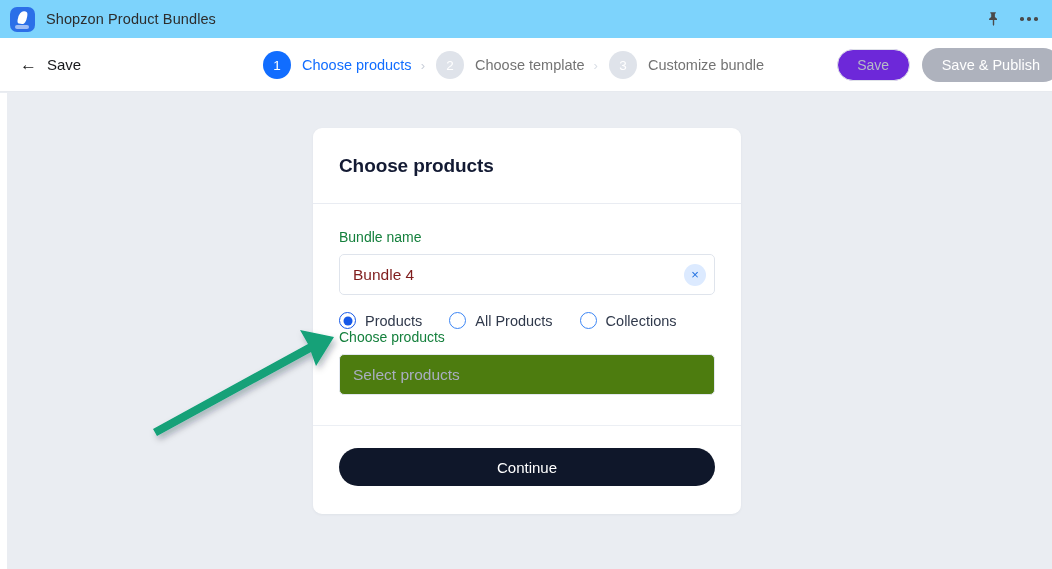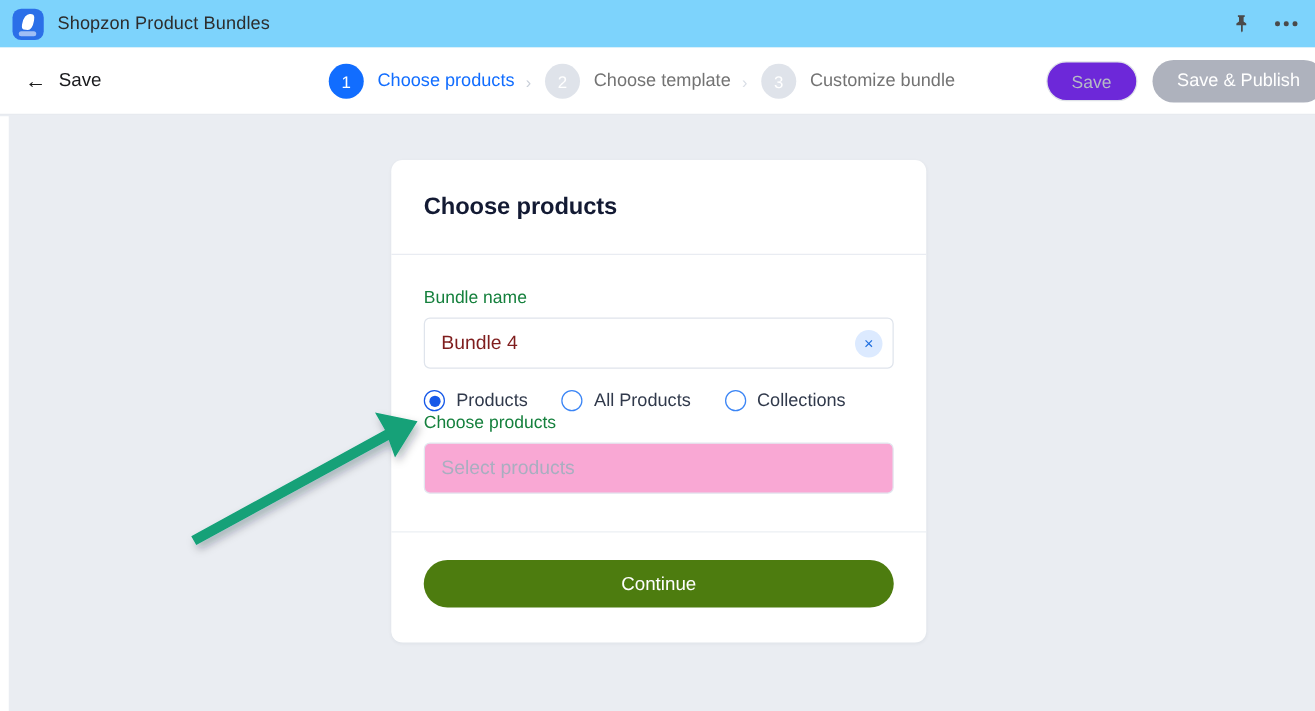--- a/index.html
+++ b/index.html
@@ -326,34 +326,34 @@
   .select-wrap { height: 41px; }
   .select-input {
     width: 100%;
     height: 41px;
     border: 1px solid #e2e7ef;
     border-radius: 5px;
     padding: 0 13px;
     font-size: 15.5px;
     color: #1b2335;
     font-family: "Liberation Sans", sans-serif;
-    background: #f9a8d4;
+    background: #4d7c0f;
     outline: none;
   }
   .select-input::placeholder { color: #a9aec0; }
 
   .card-footer {
     padding: 22px 26px 28px 26px;
   }
   .btn-continue {
     width: 100%;
     height: 38px;
     border-radius: 19px;
     border: none;
-    background: #4d7c0f;
+    background: #0f172a;
     color: #ffffff;
     font-size: 15px;
     font-family: "Liberation Sans", sans-serif;
   }
 
   
   .annot {
     position: absolute;
     left: 0;
     top: 0;

